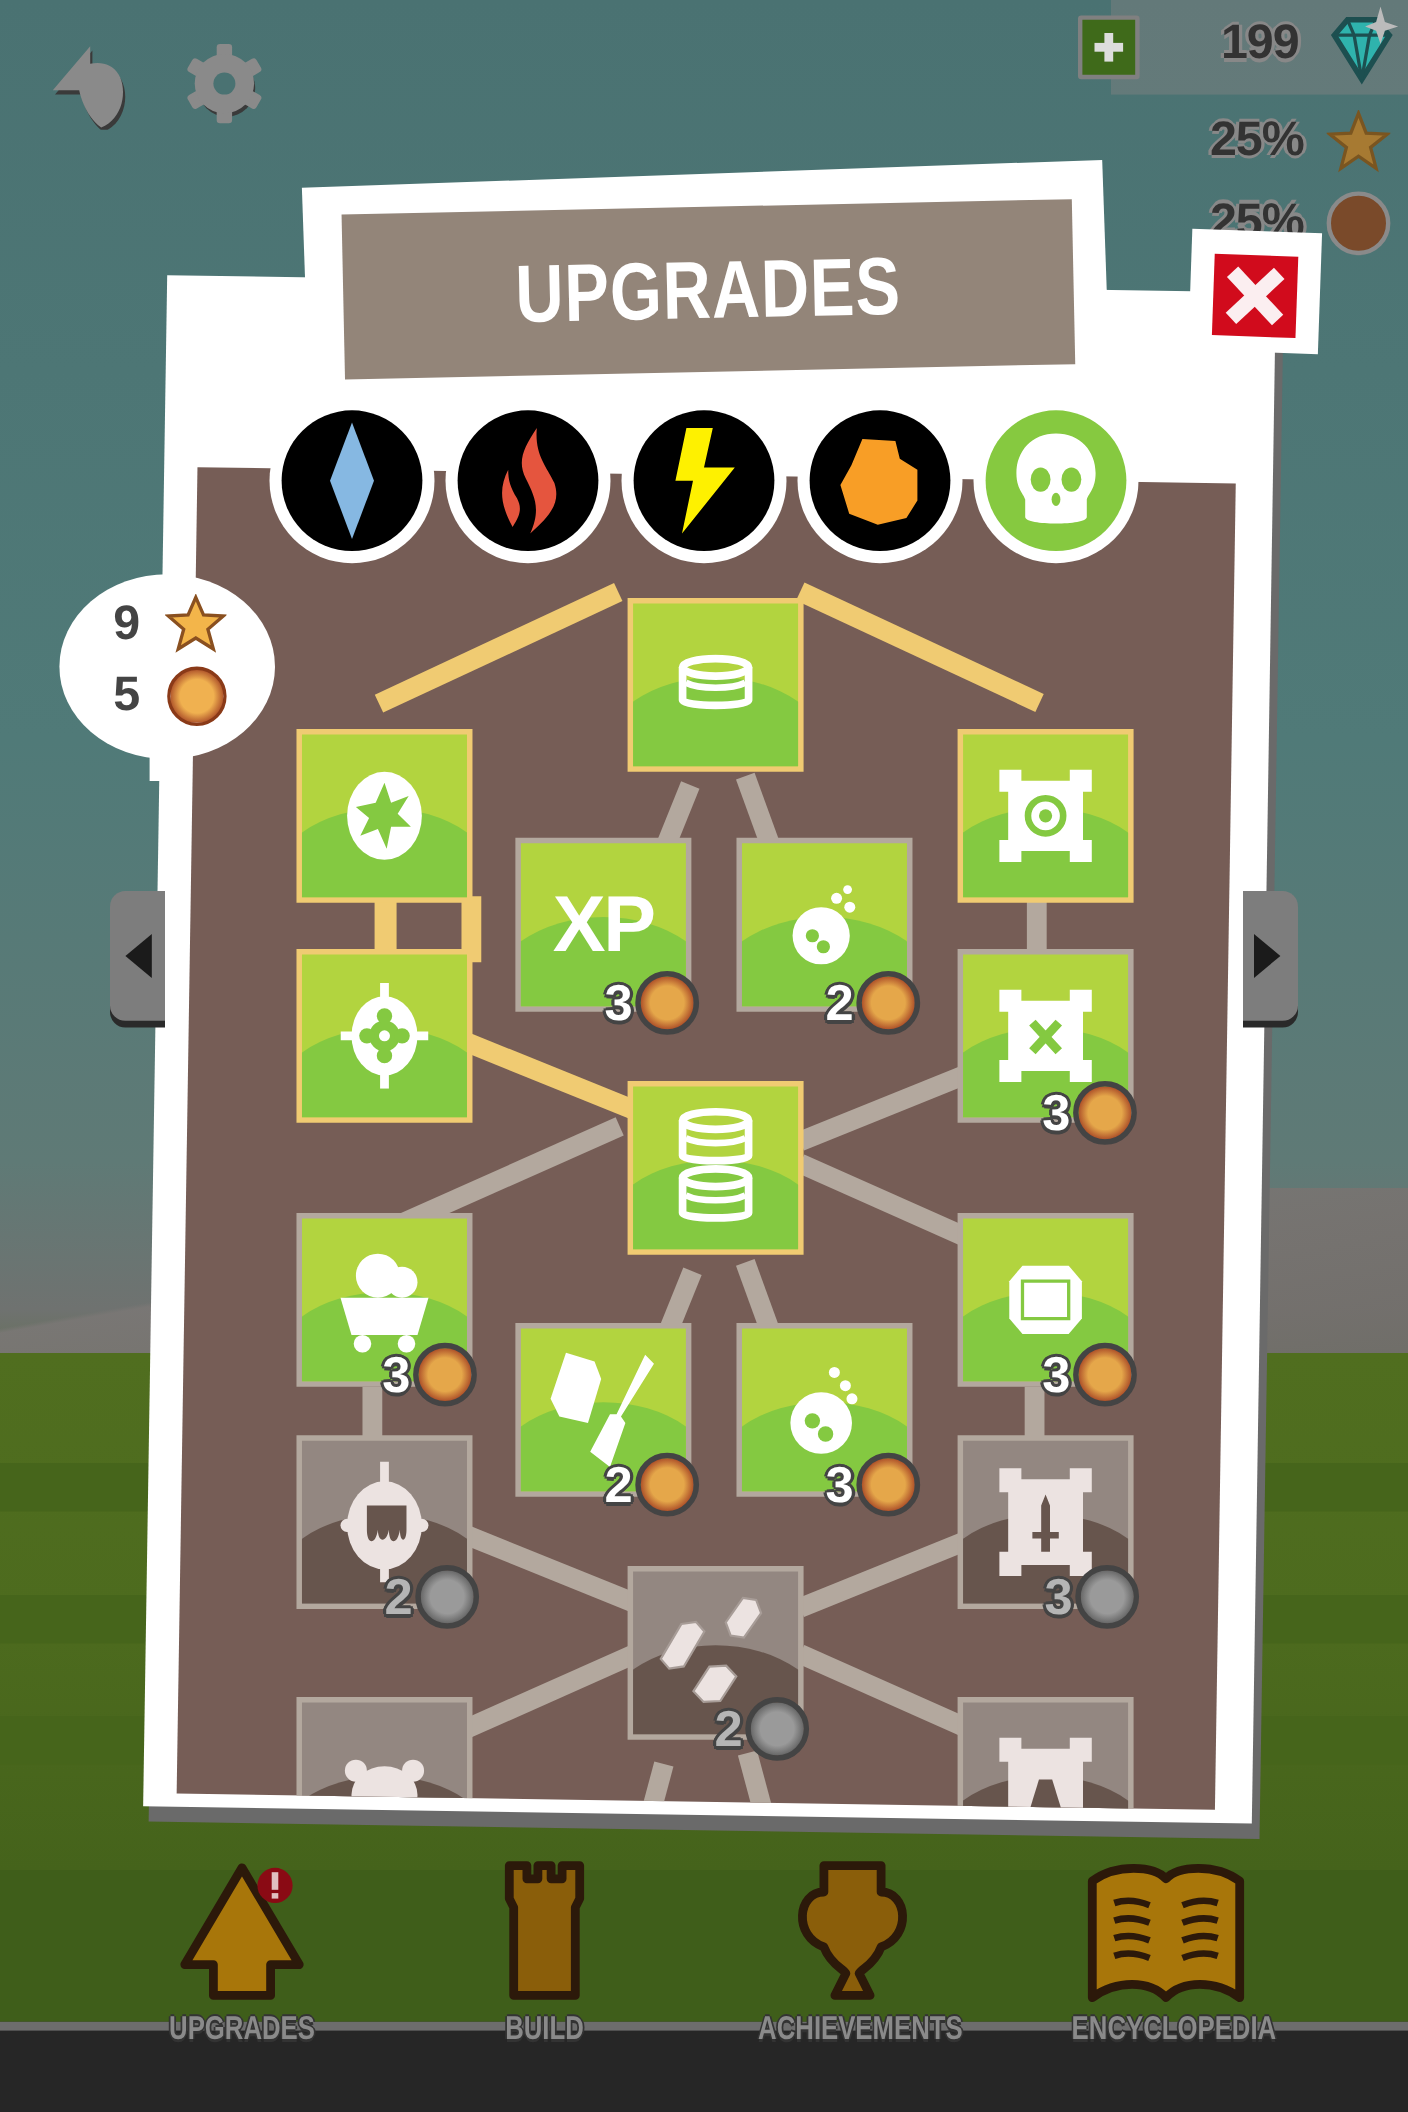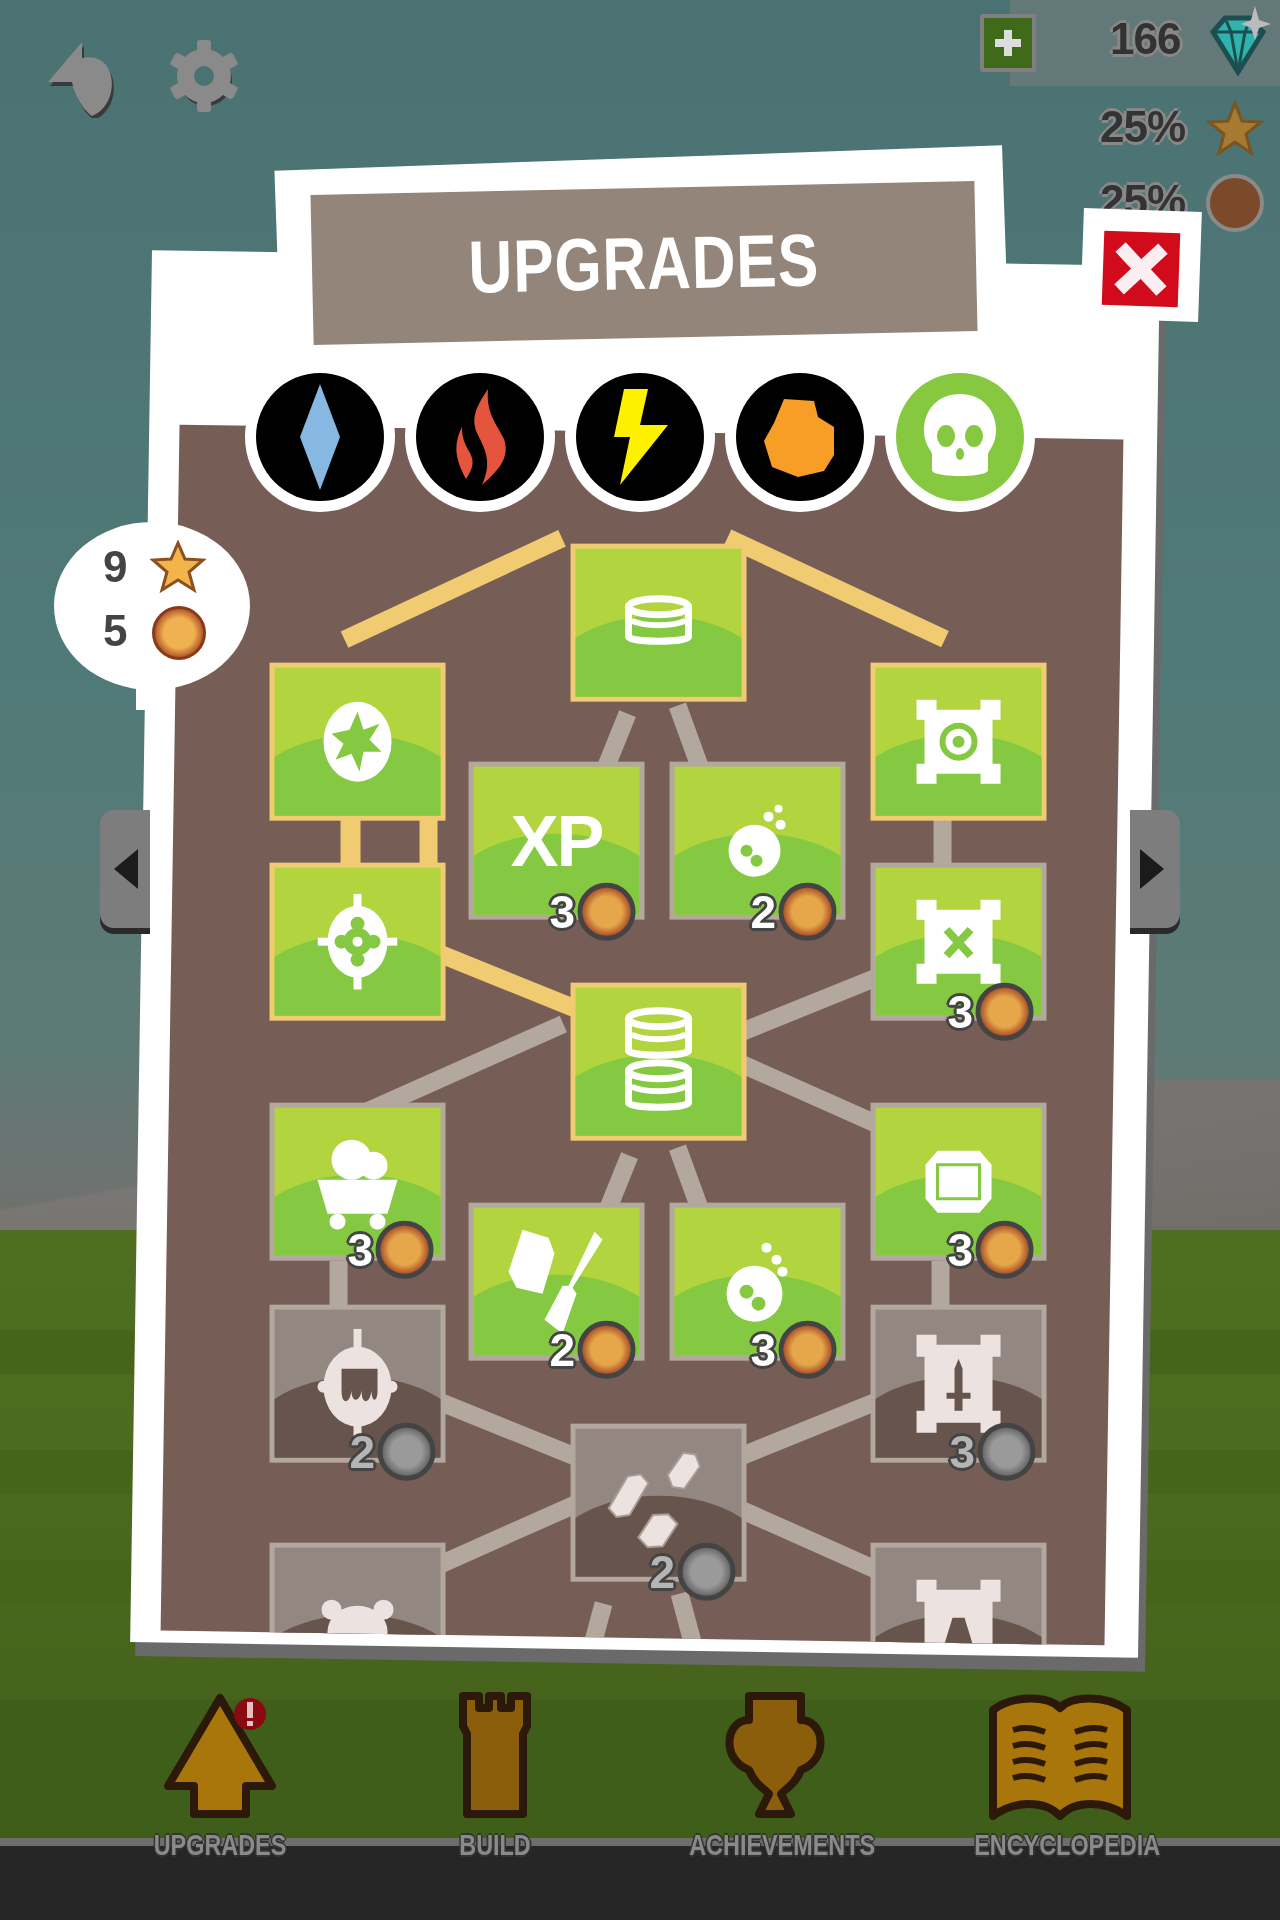--- a/index.html
+++ b/index.html
@@ -56,21 +56,21 @@
   .bubble { position:absolute; left:54px; top:522px; width:196px; height:168px; border-radius:50%; background:#fff; }
   .bubble-stem { position:absolute; left:136px; top:650px; width:38px; height:60px; background:#fff; }
   .bubble-num { position:absolute; font-family:"Liberation Sans", sans-serif; font-weight:bold; font-size:44px; color:#444; }
 
   
   .line { position:absolute; height:18px; transform-origin: 0 50%; }
   .line.gold { background:#f0cb72; }
   .line.grey { background:#b3a89e; }
 
   
-  .node { position:absolute; width:176px; height:158px; padding:5px; cursor:pointer; }
+  .node { position:absolute; width:160px; height:158px; padding:5px; cursor:pointer; }
   .node.gold { background:#f0cb72; }
   .node.grey { background:#b3a89e; }
   .node .face { position:relative; width:100%; height:100%; overflow:hidden; background:#b2d43f; display:flex; align-items:center; justify-content:center; }
   .node .face::before { content:""; position:absolute; left:-20%; top:45%; width:140%; height:100%; border-radius:50% 50% 0 0; background:#84c941; }
   .node.locked .face { background:#938781; }
   .node.locked .face::before { background:#67554d; }
   .node .face svg { position:relative; z-index:1; }
 
   .cost { position:absolute; display:flex; align-items:center; z-index:5; }
   .cost-num { font-family:"Liberation Sans", sans-serif; font-weight:bold; font-size:46px; color:#fff;
@@ -117,21 +117,21 @@
         <rect x="31" y="2" width="14" height="72" rx="3" transform="rotate(60 38 38)"></rect>
         <rect x="31" y="2" width="14" height="72" rx="3" transform="rotate(120 38 38)"></rect>
         <circle cx="38" cy="38" r="27"></circle>
       </g>
       <circle cx="38" cy="38" r="10" fill="#4a7272"></circle>
     </svg>
 </div>
 
 <div class="gem-panel"></div>
 <div class="plus-btn"><span></span></div>
-<div class="cur-text" style="left:1110px;top:14px">166</div>
+<div class="cur-text" style="left:1110px;top:14px">199</div>
 <div class="abs" style="left:1205px;top:6px">
   <svg width="66" height="72" viewBox="0 0 66 72">
       <path d="M8 26 L20 12 L46 12 L58 26 L33 66 Z" fill="#2fb3ad" stroke="#1d4f50" stroke-width="5"></path>
       <path d="M8 26 L58 26 M20 12 L26 26 L33 66 L40 26 L46 12" fill="none" stroke="#1d4f50" stroke-width="3"></path>
       <path d="M50 0 L54 14 L66 18 L54 22 L50 34 L46 22 L36 18 L46 14 Z" fill="#bbb"></path>
     </svg>
 </div>
 <div class="cur-text" style="left:1100px;top:102px">25%</div>
 <div class="abs" style="left:1206px;top:100px">
   <svg width="58" height="58" viewBox="0 0 58 58">

